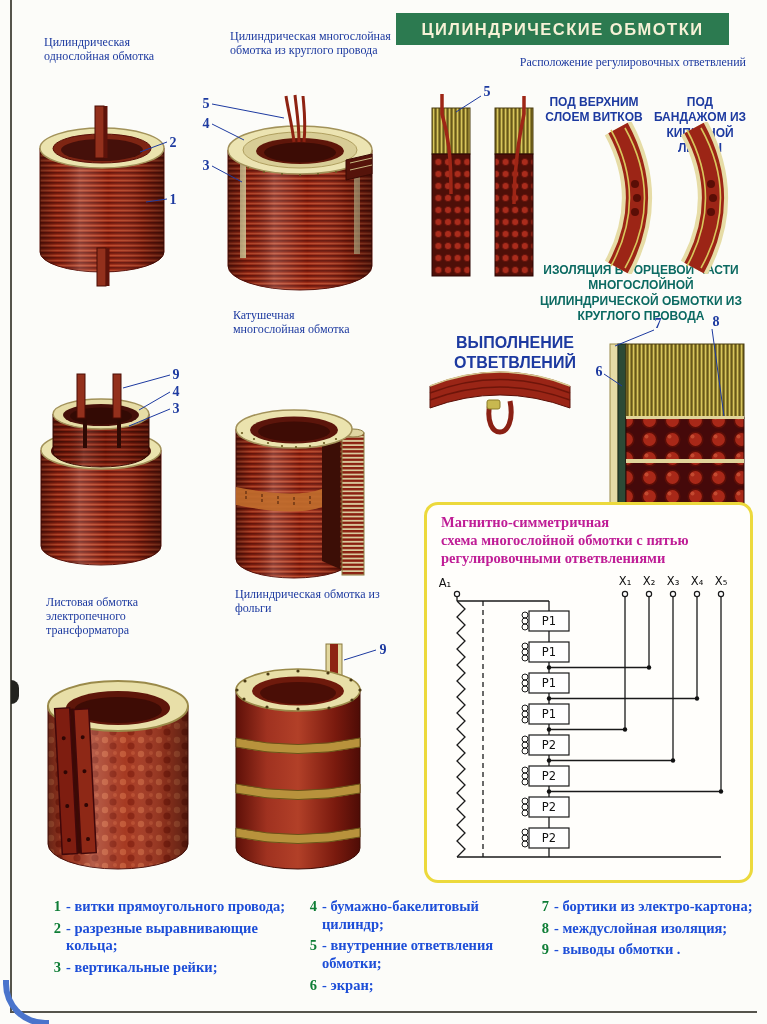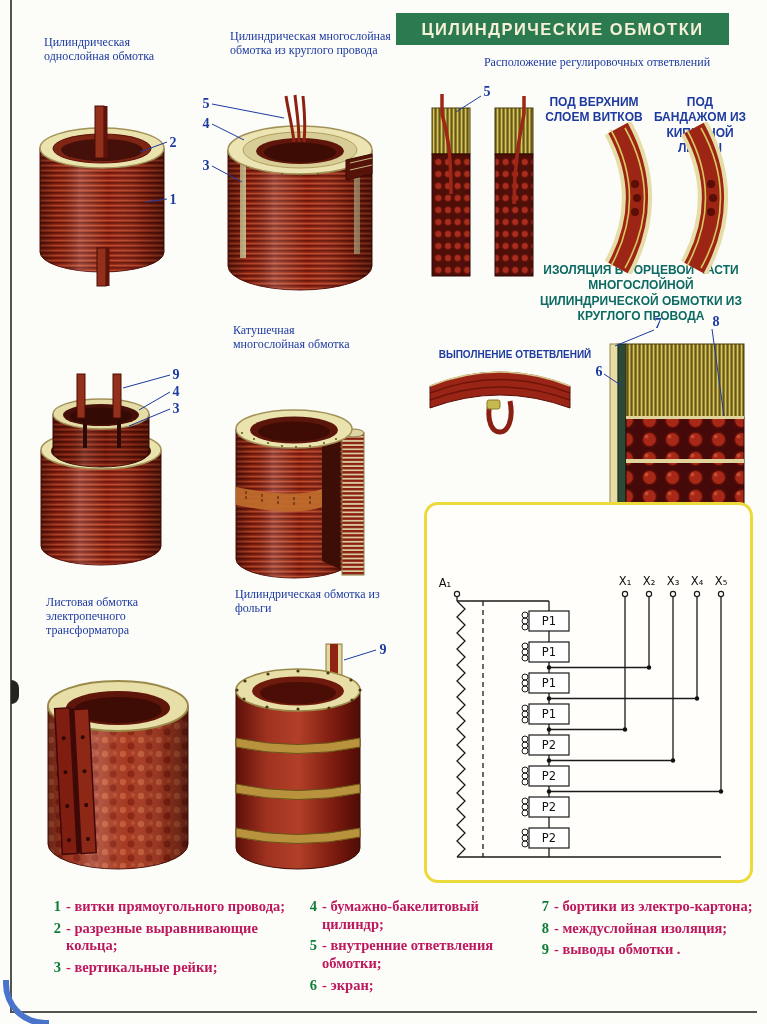--- a/index.html
+++ b/index.html
@@ -1,31 +1,31 @@
 <!DOCTYPE html>
 <html><head>
 <meta charset="utf-8">
 <style>
   html,body{margin:0;padding:0;background:#ffffff;}
   .page{position:relative;width:767px;height:1024px;background:#fcfcf9;overflow:hidden;
         font-family:"Liberation Serif",serif;}
   .abs{position:absolute;}
   .sec-title{color:#1d3aa0;font-weight:400;font-size:12px;line-height:1.16;}
-  .center{text-align:center;}
+  .center{text-align:right;}
   .smallcap{color:#1d3aa0;font-weight:700;font-size:12px;line-height:1.28;
             font-family:"Liberation Sans",sans-serif;text-align:center;}
   .teal{color:#0c6a62;}
   .header-bar{background:#2c7a50;color:#f6f1d6;font-family:"Liberation Sans",sans-serif;
               font-weight:700;font-size:16.5px;letter-spacing:1.5px;display:flex;
               align-items:center;justify-content:center;}
   .schem-box{border:3.5px solid #ecd93c;border-radius:14px;background:#fffefb;}
   .schem-title{color:#bf1d96;font-weight:700;font-size:14.5px;line-height:1.24;}
   .legend-item{display:flex;margin-bottom:4px;font-size:14.5px;font-weight:700;line-height:1.22;}
   .lnum{color:#0e7d36;width:15px;text-align:right;flex:0 0 auto;}
-  .ltext{color:#be185d;margin-left:5px;}
+  .ltext{color:#1d4ed8;margin-left:5px;}
   .frame-left{left:10px;top:0;width:2px;height:1013px;background:#55544c;}
   .frame-bottom{left:10px;top:1011px;width:747px;height:2px;background:#55544c;}
   .corner-arc{left:3px;top:980px;width:40px;height:40px;border-left:6px solid #4a74cc;
               border-bottom:6px solid #4a74cc;border-bottom-left-radius:42px;}
   .side-tab{left:11px;top:680px;width:8px;height:24px;background:#23231f;border-radius:0 12px 12px 0;}
   svg{display:block;}
   .co{font:700 14px "Liberation Serif",serif;fill:#1d3aa0;text-anchor:middle;}
   .ld{stroke:#1d3aa0;stroke-width:1;}
   .st{font:400 11.5px "DejaVu Sans",sans-serif;fill:#111;text-anchor:middle;}
   .ln{stroke:#1a1a1a;stroke-width:1.3;fill:none;}
@@ -96,29 +96,29 @@
   <div class="abs frame-bottom"></div>
   <div class="abs corner-arc"></div>
   <div class="abs side-tab"></div>
 
   <div class="abs header-bar" style="left:396px;top:13px;width:333px;height:32px;">
     <span>ЦИЛИНДРИЧЕСКИЕ ОБМОТКИ</span>
   </div>
 
   <div class="abs sec-title" style="left:44px;top:36px;width:150px;">Цилиндрическая однослойная обмотка</div>
   <div class="abs sec-title" style="left:230px;top:30px;width:170px;">Цилиндрическая многослойная обмотка из круглого провода</div>
-  <div class="abs sec-title" style="left:233px;top:324px;width:130px;">Катушечная многослойная обмотка</div>
+  <div class="abs sec-title" style="left:233px;top:309px;width:130px;">Катушечная многослойная обмотка</div>
   <div class="abs sec-title" style="left:46px;top:596px;width:155px;">Листовая обмотка электропечного трансформатора</div>
   <div class="abs sec-title" style="left:235px;top:588px;width:160px;">Цилиндрическая обмотка из фольги</div>
 
   <div class="abs sec-title center" style="left:448px;top:56px;width:298px;">Расположение регулировочных ответвлений</div>
   <div class="abs smallcap" style="left:540px;top:95px;width:108px;">ПОД ВЕРХНИМ СЛОЕМ ВИТКОВ</div>
   <div class="abs smallcap" style="left:652px;top:95px;width:96px;">ПОД БАНДАЖОМ ИЗ КИПЕРНОЙ ЛЕНТЫ</div>
   <div class="abs smallcap teal" style="left:528px;top:263px;width:226px;">ИЗОЛЯЦИЯ В ТОРЦЕВОЙ ЧАСТИ МНОГОСЛОЙНОЙ ЦИЛИНДРИЧЕСКОЙ ОБМОТКИ ИЗ КРУГЛОГО ПРОВОДА</div>
-  <div class="abs smallcap" style="left:426px;top:349px;width:178px;font-size:10px;">ВЫПОЛНЕНИЕ ОТВЕТВЛЕНИЙ</div>
+  <div class="abs smallcap" style="left:426px;top:333px;width:178px;font-size:16px;">ВЫПОЛНЕНИЕ ОТВЕТВЛЕНИЙ</div>
 
   <svg class="abs" style="left:30px;top:102px;" width="155" height="186" viewBox="0 0 155 186">
     <g>
       <path d="M10,46 V150 A62,20 0 0 0 134,150 V46 Z" fill="url(#coilStripe)" stroke="#5a1008"></path>
       <path d="M10,46 V150 A62,20 0 0 0 134,150 V46 Z" fill="url(#shadeLR)"></path>
       <ellipse cx="72" cy="46" rx="62" ry="20" fill="#ebe3ae" stroke="#a2925a" stroke-width="1.5"></ellipse>
       <ellipse cx="72" cy="46.5" rx="49" ry="14.5" fill="#7e2513" stroke="#5a1008"></ellipse>
       <ellipse cx="72" cy="48" rx="41" ry="11" fill="#45100a"></ellipse>
       <rect x="65" y="4" width="9" height="52" fill="#93301c" stroke="#4a0c04"></rect>
       <rect x="74" y="4" width="3.5" height="52" fill="#5e130a"></rect>
@@ -320,20 +320,25 @@
     </g>
     <line class="ld" x1="62" y1="14" x2="23" y2="30"></line>
     <line class="ld" x1="120" y1="13" x2="132" y2="100"></line>
     <line class="ld" x1="12" y1="58" x2="30" y2="70"></line>
     <text class="co" x="66" y="12">7</text>
     <text class="co" x="124" y="10">8</text>
     <text class="co" x="7" y="60">6</text>
   </svg>
 
   <div class="abs schem-box" style="left:424px;top:502px;width:323px;height:375px;">
+    <div class="abs schem-title" style="left:14px;top:9px;width:300px;">
+      <div>Магнитно-симметричная</div>
+      <div>схема многослойной обмотки с пятью</div>
+      <div>регулировочными ответвлениями</div>
+    </div>
     <svg class="abs" style="left:2px;top:66px;" width="322" height="304" viewBox="0 0 322 304">
 
       <circle cx="28" cy="23" r="2.6" fill="#fff" stroke="#1a1a1a" stroke-width="1.2"></circle>
       <path class="ln" d="M28,25.6 V30"></path>
       <path class="ln" d="M28,30 l8,8 l-8,8 l8,8 l-8,8 l8,8 l-8,8 l8,8 l-8,8 l8,8 l-8,8 l8,8 l-8,8 l8,8 l-8,8 l8,8 l-8,8 l8,8 l-8,8 l8,8 l-8,8 l8,8 l-8,8 l8,8 l-8,8 l8,8 l-8,8 l8,8 l-8,8 l8,8 l-8,8 l8,8 l-8,8"></path>
       <path class="ln" d="M54,30 V286" stroke-dasharray="5,4"></path>
       <path class="ln" d="M28,30 H120"></path>
       <path class="ln" d="M120,30 V286"></path>
       <path class="ln" d="M28,286 H292"></path>
 

